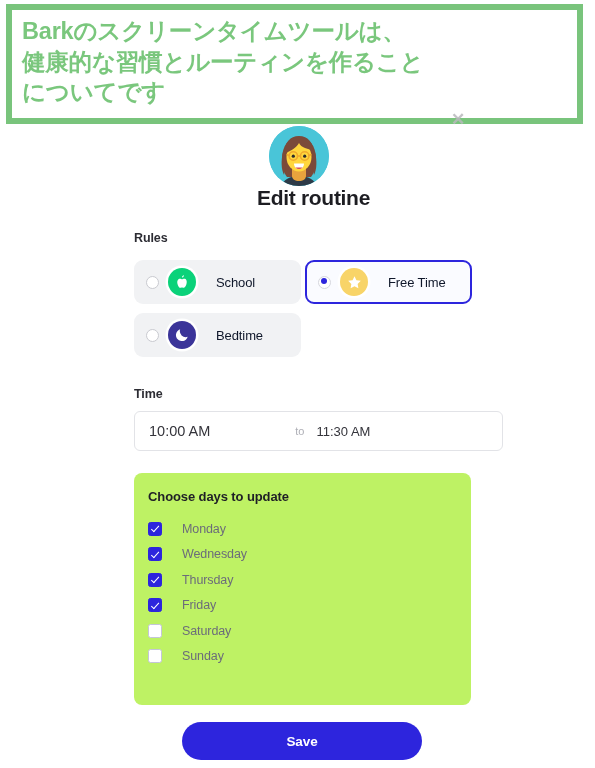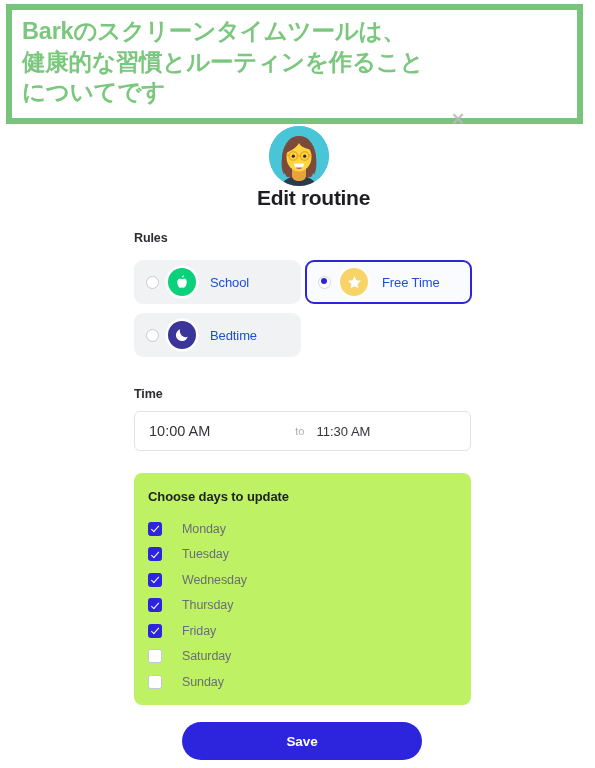--- a/index.html
+++ b/index.html
@@ -137,34 +137,34 @@
     display: flex;
     align-items: center;
     justify-content: center;
     box-shadow: 0 0 0 2.5px #ffffff;
   }
   .icon-school   { background: #0bd27a; }
   .icon-freetime { background: #f8d468; }
   .icon-bedtime  { background: #3b3499; }
 
   .rule-label {
-    margin-left: 14px;
+    margin-left: 20px;
     font-size: 13px;
-    color: #1d4ed8;
+    color: #0f172a;
     letter-spacing: -0.1px;
   }
 
   
   #time-label { left: 134px; top: 387px; }
 
   .time-field {
     position: absolute;
     left: 134px;
     top: 411px;
-    width: 337px;
+    width: 369px;
     height: 40px;
     box-sizing: border-box;
     border: 1px solid #e2e3e7;
     border-radius: 6px;
     background: #ffffff;
     display: flex;
     align-items: center;
   }
   .time-start {
     margin-left: 14px;
@@ -334,24 +334,20 @@
 
 <div class="days-panel">
   <div class="days-title">Choose days to update</div>
 
   <div class="day-row">
     <span class="checkbox on"></span>
     <span class="day-label">Monday</span>
   </div>
   <div class="day-row">
     <span class="checkbox on"></span>
-    <span class="day-label">Tuesday</span>
-  </div>
-  <div class="day-row">
-    <span class="checkbox on"></span>
     <span class="day-label">Wednesday</span>
   </div>
   <div class="day-row">
     <span class="checkbox on"></span>
     <span class="day-label">Thursday</span>
   </div>
   <div class="day-row">
     <span class="checkbox on"></span>
     <span class="day-label">Friday</span>
   </div>

